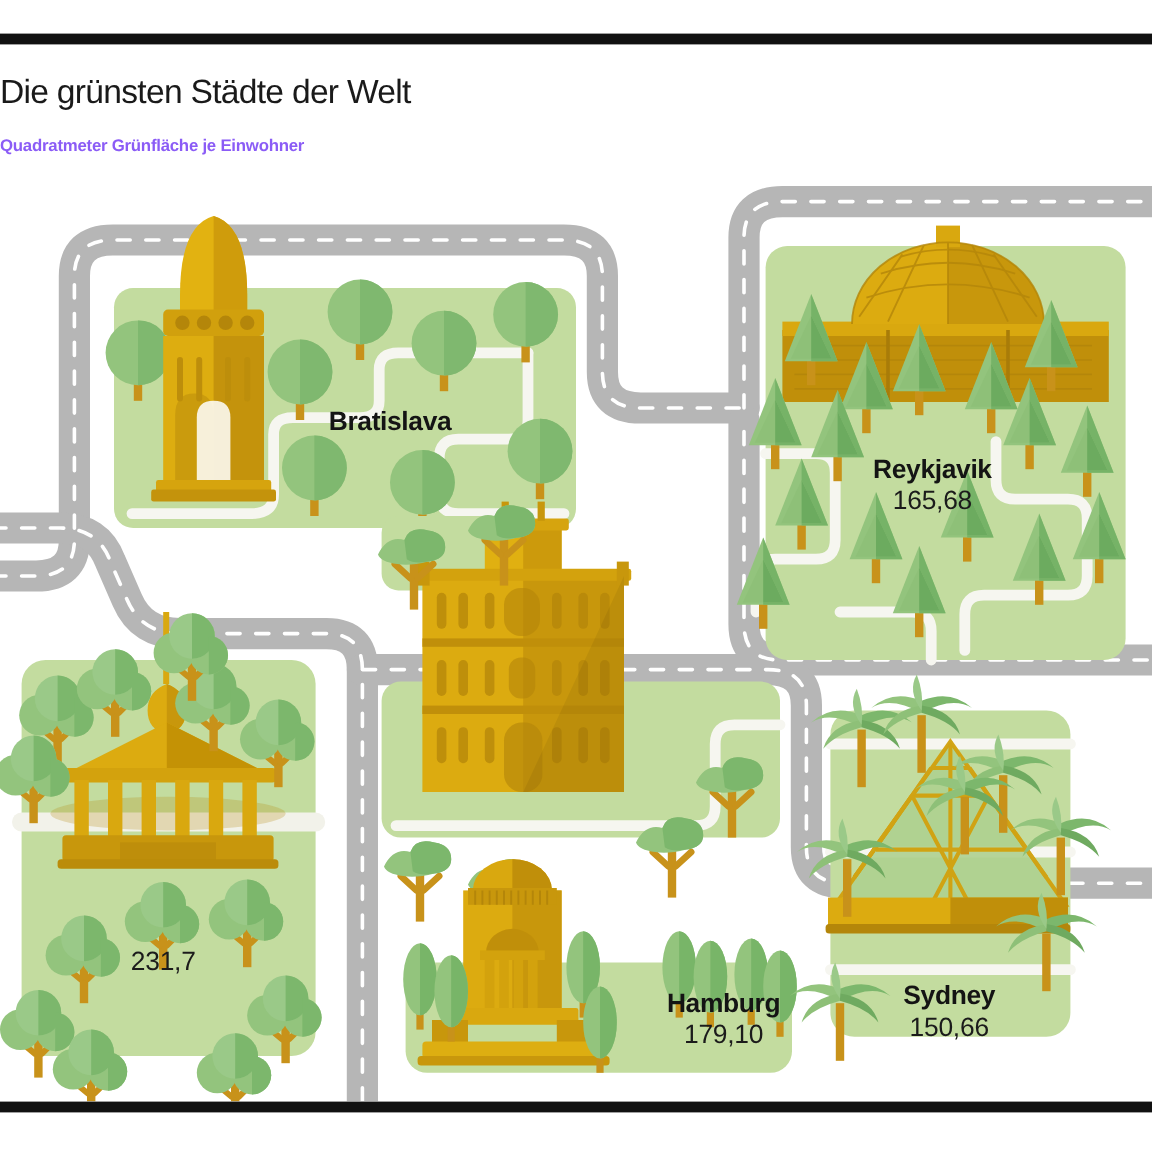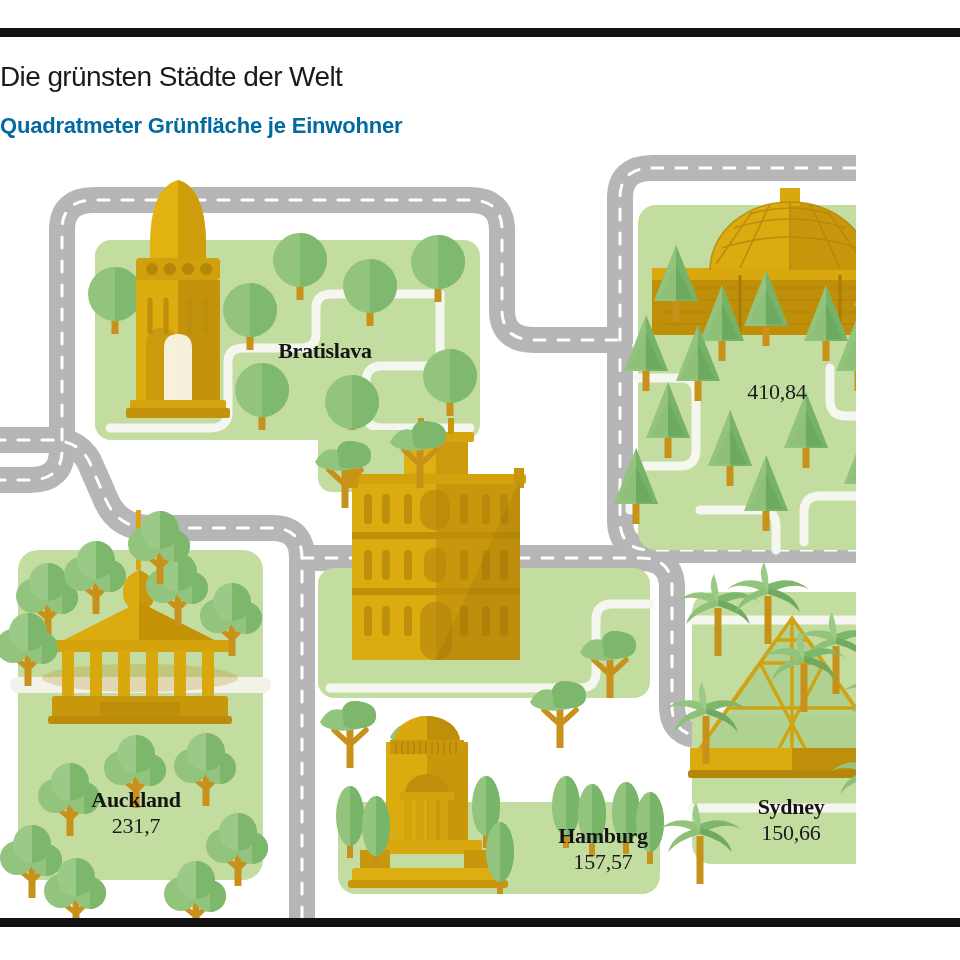--- a/index.html
+++ b/index.html
@@ -14,25 +14,25 @@
   .rule-top{position:absolute;left:0;top:28px;width:960px;height:9px;background:#111111;}
   .rule-bottom{position:absolute;left:0;top:918px;width:960px;height:9px;background:#111111;}
 
   .title{
     position:absolute;left:0;top:36px;width:900px;
     font-size:28px;font-weight:normal;color:#1a1a1a;letter-spacing:-0.6px;
     line-height:44px;
   }
   .subtitle{
     position:absolute;left:0;top:113px;width:900px;
-    font-size:22px;font-weight:bold;color:#0369a1;letter-spacing:-0.2px;
+    font-size:14px;font-weight:bold;color:#8b5cf6;letter-spacing:-0.2px;
   }
 
   
-  #map{position:absolute;left:0;top:150px;width:856px;height:768px;overflow:hidden;font-family:Liberation Serif, serif;}
+  #map{position:absolute;left:0;top:150px;width:960px;height:768px;overflow:hidden;}
   #map svg{display:block;}
 
   
   .city-label{position:absolute;text-align:center;pointer-events:none;}
   .city-name{font-size:22px;font-weight:bold;color:#141414;line-height:25px;letter-spacing:-0.3px;}
   .city-value{font-size:22px;font-weight:normal;color:#1b1b1b;line-height:27px;letter-spacing:-0.2px;}
 </style>
 </head>
 <body>
 
@@ -364,36 +364,36 @@
         <use href="#t-palm" x="700" y="690"></use>
         <use href="#t-palm" x="804" y="518"></use>
       </g>
     </svg>
 
     <div class="city-label" style="left:215px;top:188px;width:220px;">
       <div class="city-name">Bratislava</div>
     </div>
 
     <div class="city-label" style="left:667px;top:228px;width:220px;">
-      <div class="city-value">410,84</div>
+      <div class="city-name">Reykjavik</div>
+      <div class="city-value">165,68</div>
     </div>
 
     <div class="city-label" style="left:379px;top:468px;width:220px;">
     </div>
 
     <div class="city-label" style="left:26px;top:637px;width:220px;">
-      <div class="city-name">Auckland</div>
       <div class="city-value">231,7</div>
     </div>
 
     <div class="city-label" style="left:493px;top:673px;width:220px;">
       <div class="city-name">Hamburg</div>
-      <div class="city-value">157,57</div>
-    </div>
-
-    <div class="city-label" style="left:681px;top:644px;width:220px;">
+      <div class="city-value">179,10</div>
+    </div>
+
+    <div class="city-label" style="left:681px;top:667px;width:220px;">
       <div class="city-name">Sydney</div>
       <div class="city-value">150,66</div>
     </div>
   </div>
 
   <div class="rule-bottom"></div>
 </div>
 
 </body></html>

